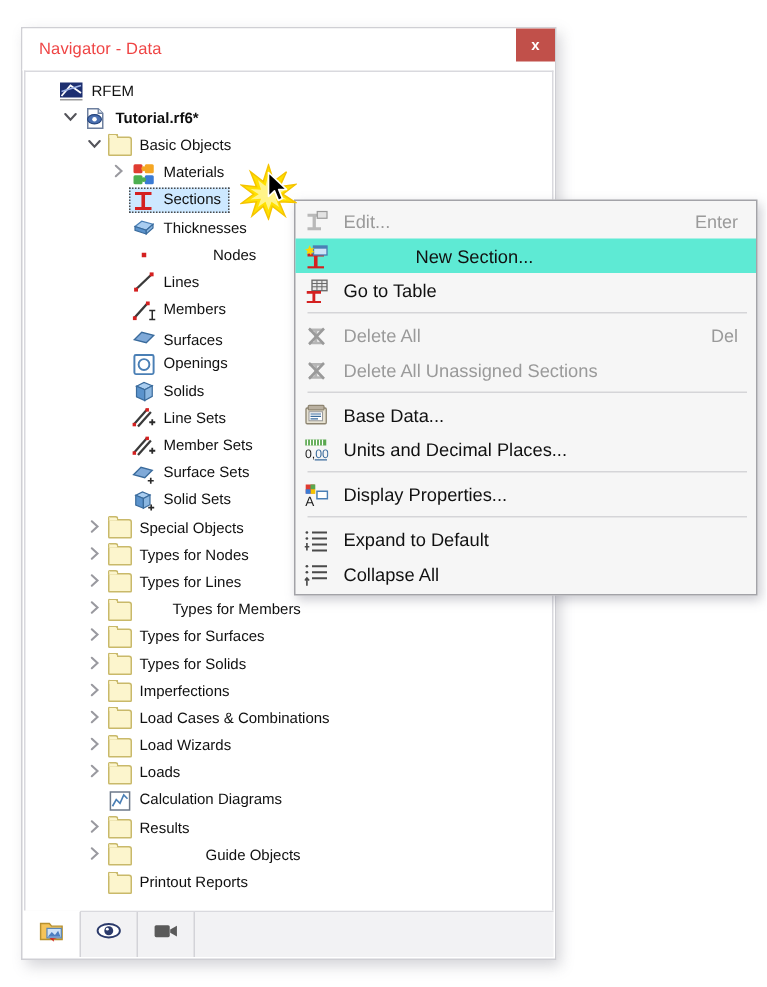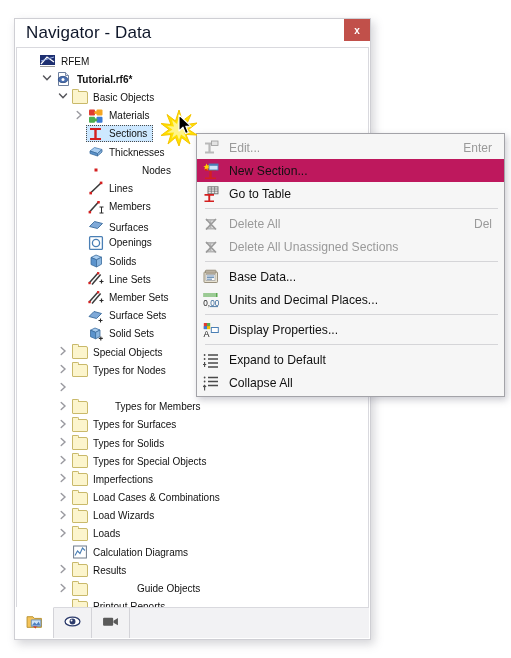--- a/index.html
+++ b/index.html
@@ -37,22 +37,22 @@
   .titlebar {
     position: relative;
     height: 27px;
     background: #ffffff;
     flex: 0 0 27px;
     display: flex;
     align-items: center;
     border-bottom: 1px solid #ffffff;
   }
   .title-text {
-    font-size: 17px;
-    color: #0f172a;
+    font-size: 11px;
+    color: #ef4444;
     padding-left: 11px;
     letter-spacing: 0.1px;
     white-space: nowrap;
   }
   .close-button {
     position: absolute;
     right: 0px;
     top: 0px;
     width: 26px;
     height: 22px;
@@ -204,21 +204,22 @@
   }
   .menu-item .mi-shortcut {
     color: #5b5b5b;
     font-size: 12px;
     padding-right: 6px;
     white-space: nowrap;
   }
   .menu-item.disabled .mi-label,
   .menu-item.disabled .mi-shortcut { color: #9a9a9a; }
   .menu-item.highlight {
-    background: #be185d;
+    background: #5eead4;
+    gap: 48px;
   }
   .menu-sep {
     height: 1px;
     background: #d5d5d8;
     margin: 3px 6px 3px 8px;
   }
 
   
   .starburst {
     position: absolute;
@@ -485,20 +486,26 @@
               <span class="ico">
                 <div class="folder"></div>
               </span>
               <span class="tlabel">Types for Nodes</span>
             </span>
           </div>
           <div class="tree-row">
             <span class="twisty" style="margin-left: 38px;"><svg width="10" height="10" viewBox="0 0 10 10">
                 <path d="M3.2,1.5 L7,5 L3.2,8.5" fill="none" stroke="#9a9aa0" stroke-width="1.4" stroke-linecap="round"></path>
               </svg></span>
+            <span style="display: flex; align-items: center; padding: 0px 6px 0px 2px; height: 17px;">
+              <span class="ico">
+                <div class="folder"></div>
+              </span>
+              <span class="tlabel">Types for Lines</span>
+            </span>
           </div>
           <div class="tree-row">
             <span class="twisty" style="margin-left: 38px;"><svg width="10" height="10" viewBox="0 0 10 10">
                 <path d="M3.2,1.5 L7,5 L3.2,8.5" fill="none" stroke="#9a9aa0" stroke-width="1.4" stroke-linecap="round"></path>
               </svg></span>
             <span style="display: flex; align-items: center; padding: 0px 6px 0px 2px; height: 17px; gap: 22px;">
               <span class="ico">
                 <div class="folder"></div>
               </span>
               <span class="tlabel">Types for Members</span>
@@ -517,31 +524,20 @@
           </div>
           <div class="tree-row">
             <span class="twisty" style="margin-left: 38px;"><svg width="10" height="10" viewBox="0 0 10 10">
                 <path d="M3.2,1.5 L7,5 L3.2,8.5" fill="none" stroke="#9a9aa0" stroke-width="1.4" stroke-linecap="round"></path>
               </svg></span>
             <span style="display: flex; align-items: center; padding: 0px 6px 0px 2px; height: 17px;">
               <span class="ico">
                 <div class="folder"></div>
               </span>
               <span class="tlabel">Types for Solids</span>
-            </span>
-          </div>
-          <div class="tree-row">
-            <span class="twisty" style="margin-left: 38px;"><svg width="10" height="10" viewBox="0 0 10 10">
-                <path d="M3.2,1.5 L7,5 L3.2,8.5" fill="none" stroke="#9a9aa0" stroke-width="1.4" stroke-linecap="round"></path>
-              </svg></span>
-            <span style="display: flex; align-items: center; padding: 0px 6px 0px 2px; height: 17px;">
-              <span class="ico">
-                <div class="folder"></div>
-              </span>
-              <span class="tlabel">Types for Special Objects</span>
             </span>
           </div>
           <div class="tree-row">
             <span class="twisty" style="margin-left: 38px;"><svg width="10" height="10" viewBox="0 0 10 10">
                 <path d="M3.2,1.5 L7,5 L3.2,8.5" fill="none" stroke="#9a9aa0" stroke-width="1.4" stroke-linecap="round"></path>
               </svg></span>
             <span style="display: flex; align-items: center; padding: 0px 6px 0px 2px; height: 17px;">
               <span class="ico">
                 <div class="folder"></div>
               </span>

